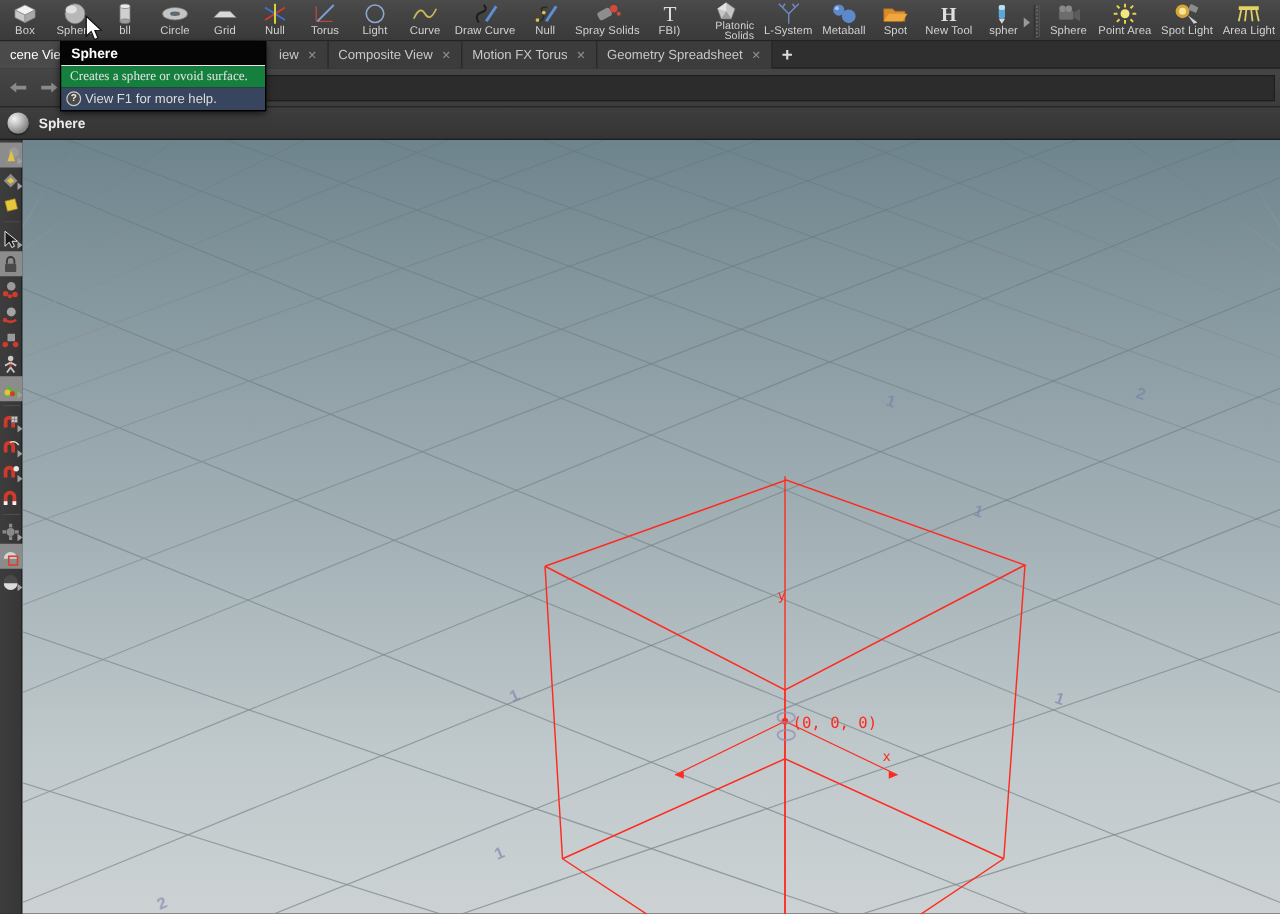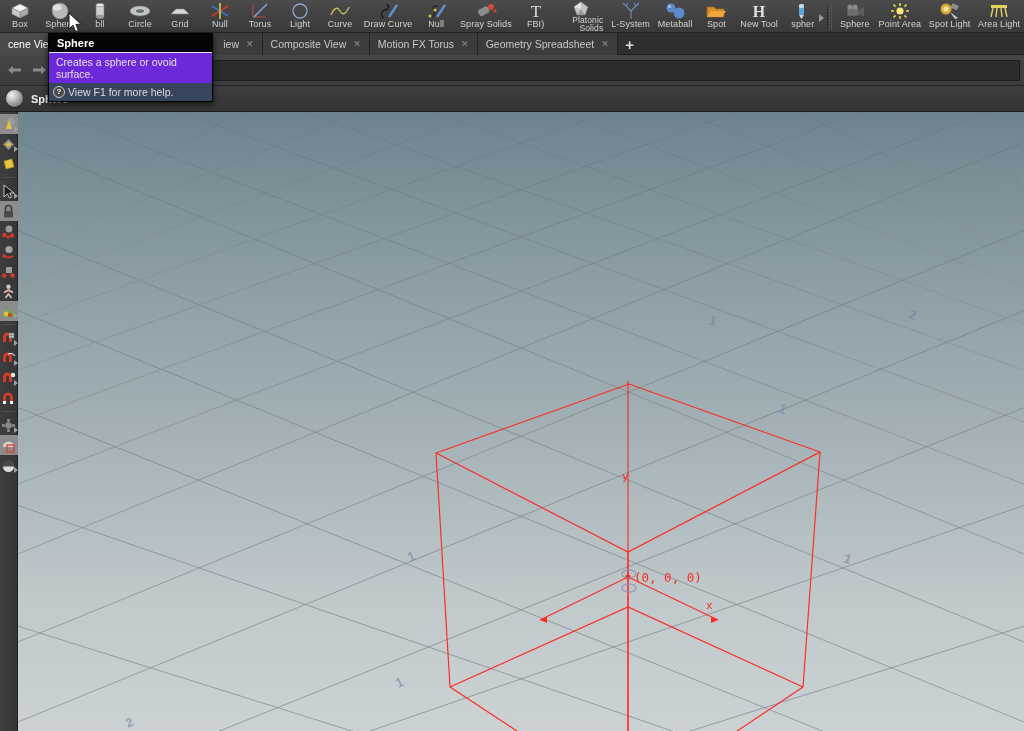--- a/index.html
+++ b/index.html
@@ -138,21 +138,22 @@
     box-shadow: 0 2px 6px rgba(0,0,0,.7);
     z-index: 50;
   }
   .tt-head {
     font-size: 11px; font-weight: bold; color: #ffffff;
     padding: 3px 7px 3px 8px; background: #050505;
     border-bottom: 1px solid #e8e8e8;
   }
   .tt-body {
     font-size: 10.5px; color: #e2e2e2; padding: 3px 6px 3px 7px;
-    background: #6d28d9;
+    background: #15803d;
+    font-family: Liberation Serif, serif;
   }
   .tt-foot {
     display: flex; align-items: center; gap: 3px;
     font-size: 10.5px; color: #dcdcdc;
     background: #37465e; padding: 3px 6px 3px 4px;
   }
   .tt-q {
     width: 12px; height: 12px; border-radius: 50%;
     border: 1px solid #c9c9c9; background: #4a4a4a; color: #f0f0f0;
     font-size: 8px; line-height: 10px; text-align: center; font-weight: bold;

